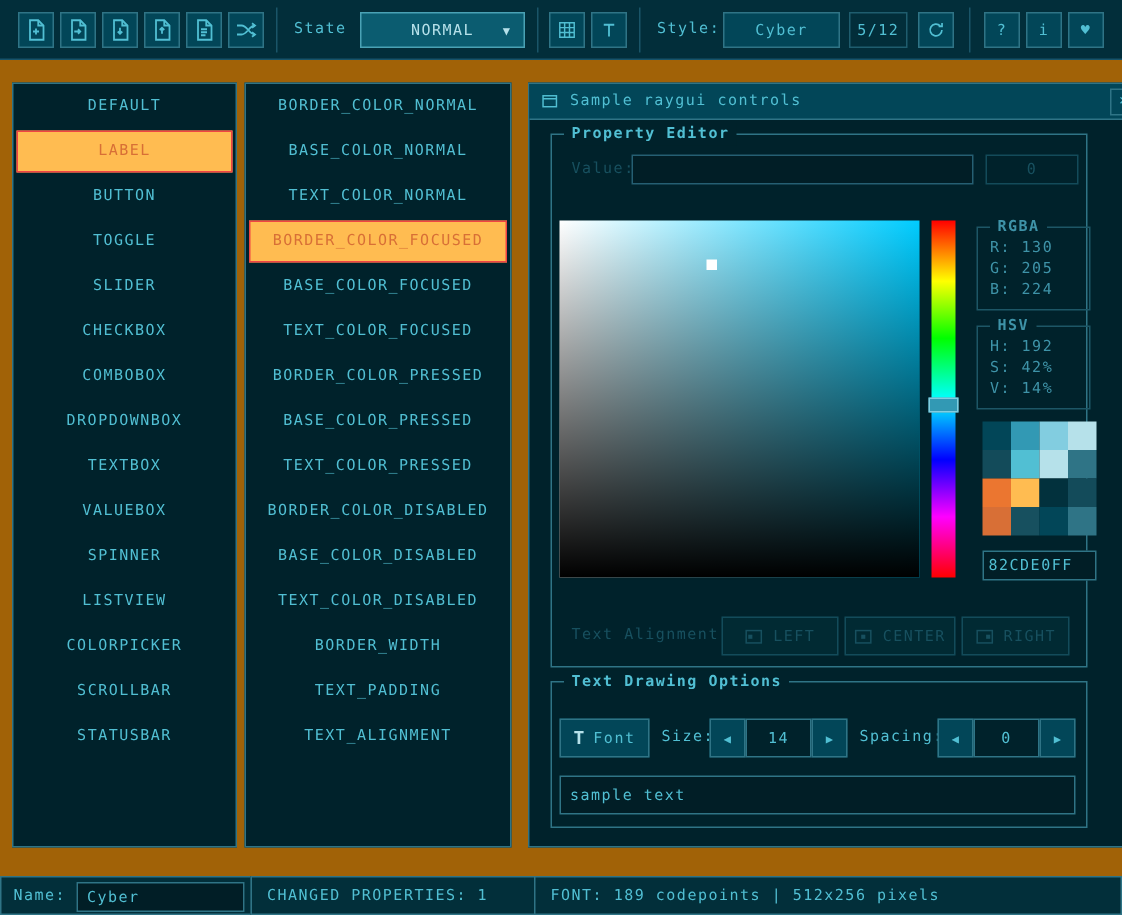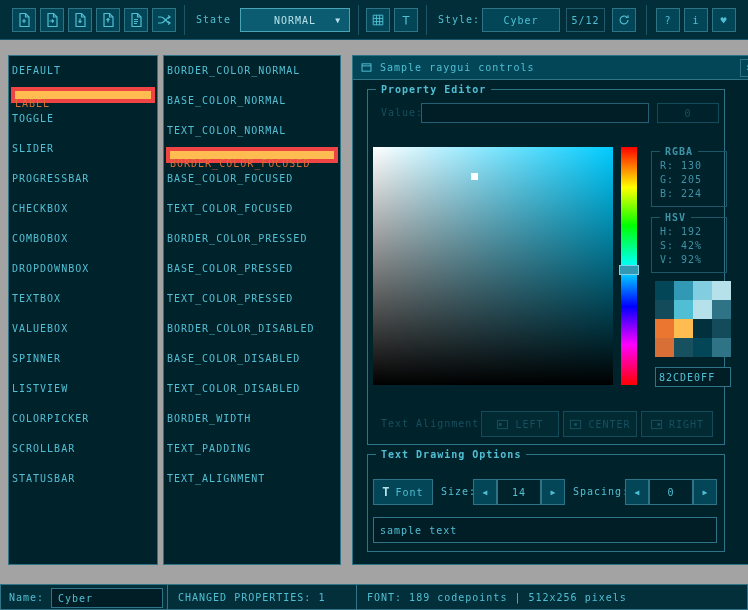--- a/index.html
+++ b/index.html
@@ -1,35 +1,35 @@
 <!DOCTYPE html>
 <html><head>
 <meta charset="utf-8">
 <style>
   html,body{margin:0;padding:0;background:#00222b;}
   *{box-sizing:border-box;}
   .app{
-    position:relative;width:748px;height:610px;background:#a3a3a3;overflow:hidden;
+    position:relative;width:748px;height:610px;background:#a16207;overflow:hidden;
     font-family:"DejaVu Sans Mono", monospace;font-size:10px;letter-spacing:1px;color:#51bfd3;
   }
   
   .toolbar{position:absolute;left:0;top:0;width:748px;height:40px;background:#022e3a;border-bottom:1px solid #17536a;}
   .tbtn{position:absolute;top:8px;width:24px;height:24px;border:1px solid #2f7486;background:#024658;color:#51bfd3;
         display:flex;align-items:center;justify-content:center;cursor:pointer;}
   .sep{position:absolute;top:5px;width:1px;height:30px;background:#1a5568;}
   .tlabel{position:absolute;top:8px;height:24px;line-height:24px;color:#51bfd3;}
   .dropdown{position:absolute;top:8px;height:24px;border:1px solid #4aa2b5;background:#0b5c70;color:#b6e1ea;
             display:flex;align-items:center;justify-content:center;cursor:pointer;}
   .dropdown .arrow{position:absolute;right:8px;font-size:8px;color:#b6e1ea;}
   .flatbox{position:absolute;top:8px;height:24px;border:1px solid #1f5d6e;color:#51bfd3;
            display:flex;align-items:center;justify-content:center;}
   
   .panel{position:absolute;border:1px solid #2f7486;background:#00222b;overflow:hidden;}
-  .row{height:30px;line-height:30px;color:#51bfd3;margin:0 3px;cursor:pointer;white-space:nowrap;}
-  .row.selected{height:16px;line-height:26px;margin:1px 2px;background:#ffbc51;border:4px solid #ef4444;color:#d86f36;}
+  .row{height:30px;line-height:30px;text-align:center;color:#51bfd3;margin:0 3px;cursor:pointer;white-space:nowrap;}
+  .row.selected{height:28px;line-height:26px;margin:1px 2px;background:#ffbc51;border:1px solid #ef4444;color:#d86f36;}
   
   .window{position:absolute;left:352px;top:55px;width:410px;height:510px;border:1px solid #2f7486;background:#00222b;}
   .titlebar{position:absolute;left:0;top:0;right:0;height:24px;background:#024658;border-bottom:1px solid #2f7486;
             display:flex;align-items:center;gap:7px;padding:0 7px;}
   .closebtn{position:absolute;right:3px;top:3px;width:18px;height:18px;border:1px solid #2f7486;background:#024658;
             color:#51bfd3;text-align:center;line-height:15px;letter-spacing:0;cursor:pointer;}
   .group{position:absolute;border:1px solid #2f7486;}
   .group-label{position:absolute;top:-8px;left:8px;background:#00222b;padding:0 5px;line-height:15px;color:#51bfd3;white-space:nowrap;font-weight:bold;}
   .wlabel{position:absolute;line-height:20px;white-space:nowrap;}
   .dim{color:#3e93a8;}
@@ -167,23 +167,23 @@
       <span>i</span>
     </div>
     <div class="tbtn" style="left:712px">
       <span>♥</span>
     </div>
   </div>
 
   <div class="panel" style="left:8px;top:55px;width:150px;height:510px">
     <div class="row">DEFAULT</div>
     <div class="row selected">LABEL</div>
+    <div class="row">BUTTON</div>
     <div class="row">TOGGLE</div>
     <div class="row">SLIDER</div>
-    <div class="row">PROGRESSBAR</div>
     <div class="row">CHECKBOX</div>
     <div class="row">COMBOBOX</div>
     <div class="row">DROPDOWNBOX</div>
     <div class="row">TEXTBOX</div>
     <div class="row">VALUEBOX</div>
     <div class="row">SPINNER</div>
     <div class="row">LISTVIEW</div>
     <div class="row">COLORPICKER</div>
     <div class="row">SCROLLBAR</div>
     <div class="row">STATUSBAR</div>
@@ -244,21 +244,21 @@
       <span class="group-label dim">RGBA</span>
       <div class="dim" style="position:absolute;left:8px;top:7px;line-height:14px">R: 130</div>
       <div class="dim" style="position:absolute;left:8px;top:21px;line-height:14px">G: 205</div>
       <div class="dim" style="position:absolute;left:8px;top:35px;line-height:14px">B: 224</div>
     </div>
 
     <div class="group" style="left:298px;top:161px;width:76px;height:56px;border-color:#1d5666">
       <span class="group-label dim">HSV</span>
       <div class="dim" style="position:absolute;left:8px;top:7px;line-height:14px">H: 192</div>
       <div class="dim" style="position:absolute;left:8px;top:21px;line-height:14px">S: 42%</div>
-      <div class="dim" style="position:absolute;left:8px;top:35px;line-height:14px">V: 92%</div>
+      <div class="dim" style="position:absolute;left:8px;top:35px;line-height:14px">V: 14%</div>
     </div>
 
     <div class="palette">
       <div class="pcell" style="background-color: rgb(2, 70, 88);"></div>
       <div class="pcell" style="background-color: rgb(50, 153, 180);"></div>
       <div class="pcell" style="background-color: rgb(130, 205, 224);"></div>
       <div class="pcell" style="background-color: rgb(182, 225, 234);"></div>
       <div class="pcell" style="background-color: rgb(19, 75, 90);"></div>
       <div class="pcell" style="background-color: rgb(81, 191, 211);"></div>
       <div class="pcell" style="background-color: rgb(182, 225, 234);"></div>

